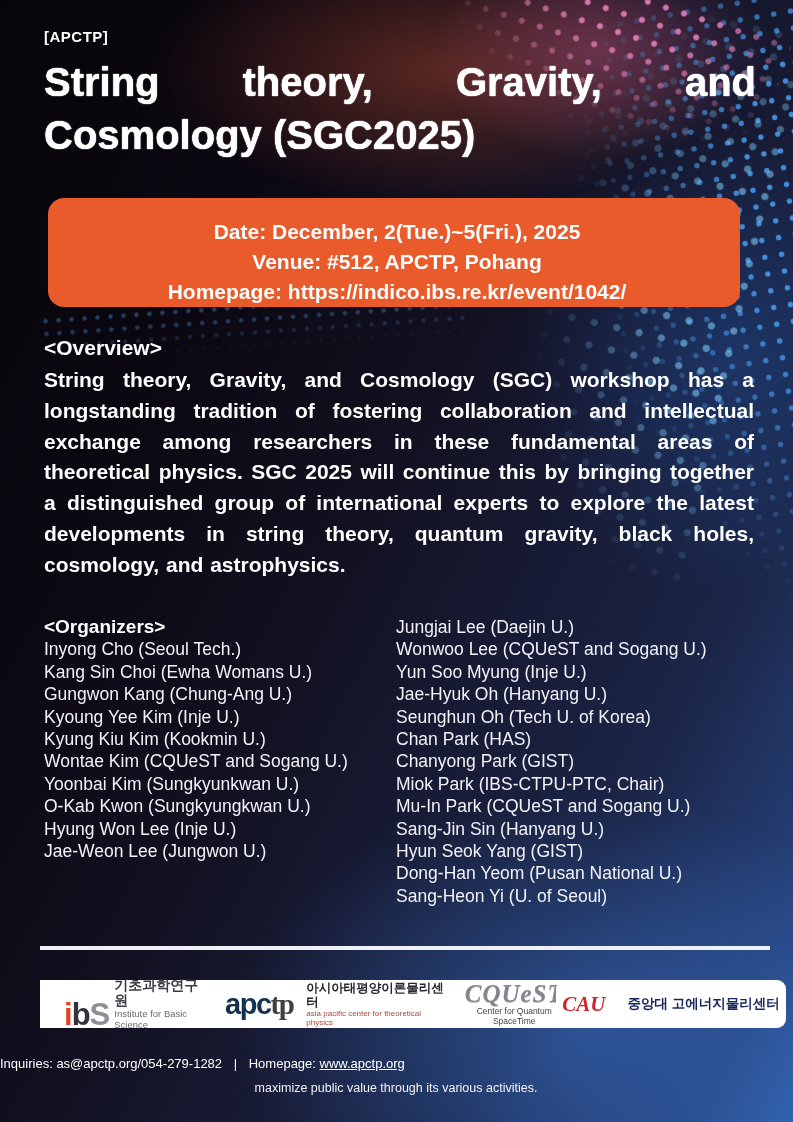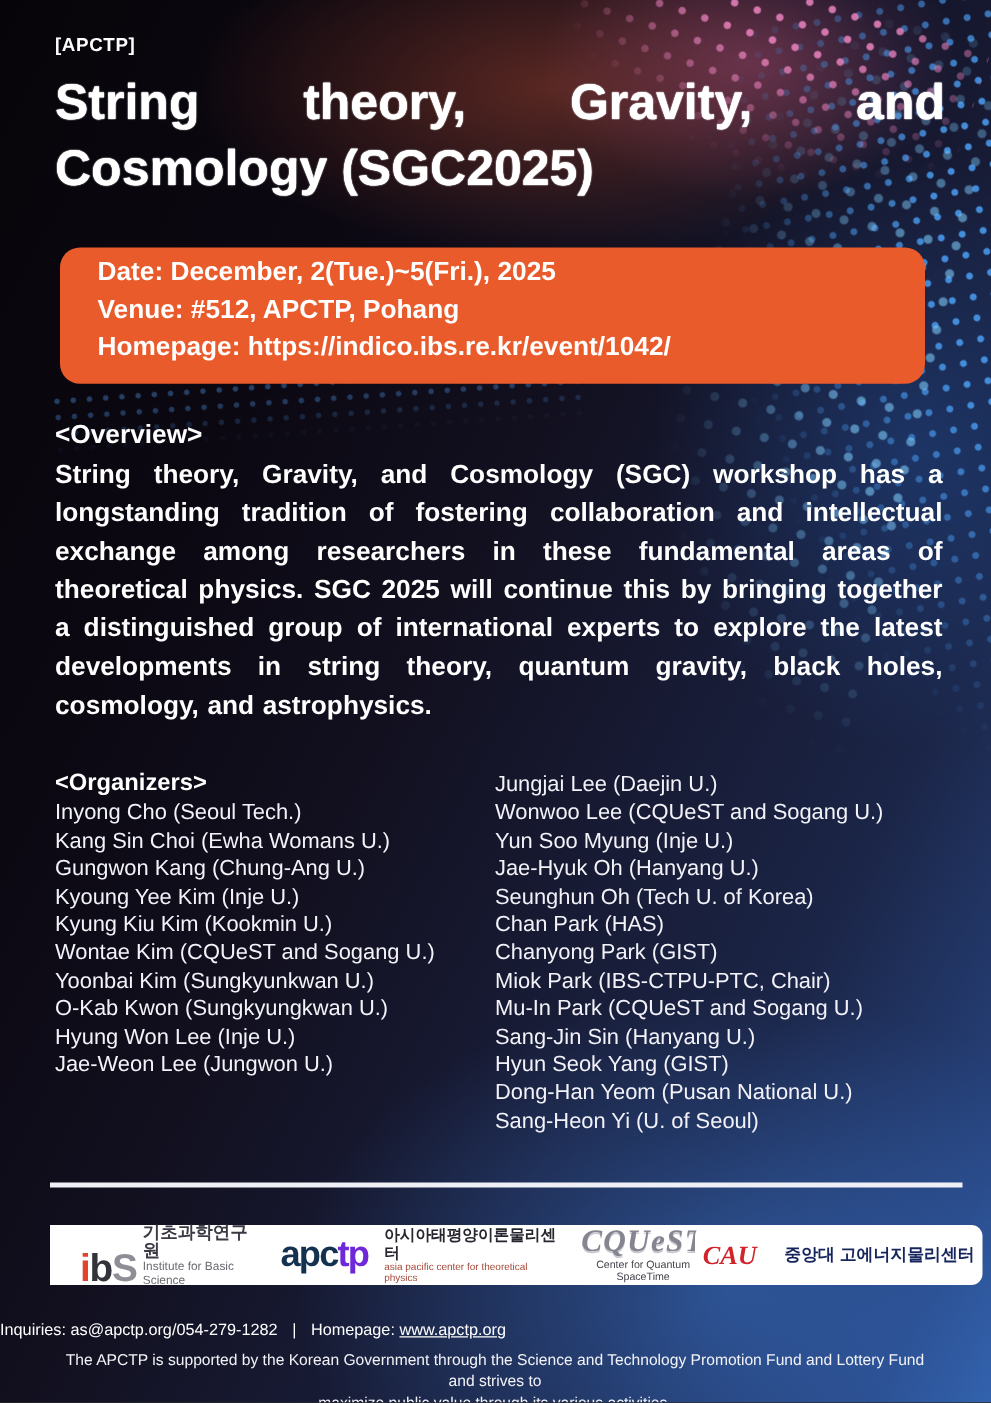--- a/index.html
+++ b/index.html
@@ -37,22 +37,22 @@
     background-size:13px 13px;transform:rotate(-4deg);opacity:.6;
     -webkit-mask-image:linear-gradient(to bottom,#000 30%,transparent 95%);
     mask-image:linear-gradient(to bottom,#000 30%,transparent 95%);}
 
   .org-tag{position:absolute;left:44px;top:28px;font-size:15px;font-weight:bold;letter-spacing:.5px;}
   .title{position:absolute;left:44px;top:56px;width:712px;font-weight:bold;font-size:40px;line-height:53px;
     text-shadow:0 0 1px #fff,0 0 1px #fff;}
   .title-l1{text-align:justify;text-align-last:justify;}
 
   .info-box{position:absolute;left:48px;top:198px;width:692px;height:109px;border-radius:16px;
-    background:#ea5b2b;box-sizing:border-box;padding:5px 24px 0 30px;
-    font-size:21px;font-weight:bold;line-height:30px;}
+    background:#ea5b2b;box-sizing:border-box;padding:19px 24px 0 30px;
+    font-size:21px;font-weight:bold;line-height:30px;text-align:center;}
 
   .overview{position:absolute;left:44px;top:336px;width:710px;}
   .overview h2{margin:0 0 5px 0;font-size:21px;font-weight:bold;}
   .overview p{margin:0;font-size:21px;font-weight:bold;line-height:30.8px;text-align:justify;word-spacing:1px;}
 
   .organizers{position:absolute;left:44px;top:616px;display:flex;color:#f2f2f8;}
   .org-col1{width:352px;}
   .org-col2{width:364px;}
   .organizers .hd{font-size:19px;font-weight:bold;line-height:22.4px;color:#fff;}
   .organizers div[data-name="list-item"]{font-size:17.5px;line-height:22.4px;white-space:nowrap;}
@@ -63,21 +63,21 @@
     display:flex;align-items:center;gap:13px;padding-left:24px;box-sizing:border-box;color:#333;}
   .logo-ibs{display:flex;align-items:flex-end;gap:5px;}
   .ibs-mark{font-weight:bold;font-size:31px;line-height:31px;letter-spacing:-1px;}
   .ibs-i{color:#e0442d;}
   .ibs-b{color:#33333b;}
   .ibs-s{color:#8e8e96;}
   .ibs-kr{font-size:14px;font-weight:bold;color:#3a3a44;line-height:15px;}
   .ibs-en{font-size:9.5px;color:#6a6a72;line-height:11px;}
   .logo-apctp{font-weight:bold;font-size:29px;letter-spacing:-1.5px;line-height:29px;}
   .apctp-dark{color:#14324f;}
-  .apctp-light{color:#6d28d9;}
+  .apctp-light{color:#404040;font-family:Liberation Serif, serif;}
   .apctp-kr{font-size:12.5px;font-weight:bold;color:#26262e;line-height:14px;}
   .apctp-en{font-size:8px;color:#a34a3a;line-height:9px;}
   .logo-cquest{text-align:center;}
   .cquest-word{font-family:"Liberation Serif",serif;font-style:italic;font-weight:bold;font-size:25px;
     line-height:24px;color:#85858f;letter-spacing:1px;text-shadow:0 1px 0 #c8c8d0;}
   .cquest-sub{font-size:8.5px;color:#44444c;line-height:10px;}
   .cau-box{position:absolute;left:556px;top:980px;width:230px;height:48px;background:#fff;border-radius:9px;
     display:flex;align-items:center;justify-content:center;gap:22px;}
   .cau-mark{font-style:italic;font-weight:bold;font-size:21px;color:#d2232a;font-family:"Liberation Serif",serif;}
   .cau-kr{font-size:13.5px;font-weight:bold;color:#16255c;white-space:nowrap;}
@@ -183,17 +183,16 @@
 
   <div class="inquiries" data-name="inquiries-line">
     <span data-name="inquiries-label">Inquiries:</span>
     <span data-name="inquiries-contact">as@apctp.org/054-279-1282</span>
     <span class="sep" data-name="inquiries-separator">|</span>
     <span data-name="homepage-label">Homepage:</span>
     <span class="uline" data-name="apctp-homepage-link">www.apctp.org</span>
   </div>
 
   <div class="support" data-name="support-statement">
-    <div data-name="support-statement-line1">The APCTP is supported by the Korean Government through the Science and Technology Promotion Fund and Lottery Fund and strives to</div>
     <div data-name="support-statement-line2">maximize public value through its various activities.</div>
   </div>
 
 </div>
 
 </body></html>

